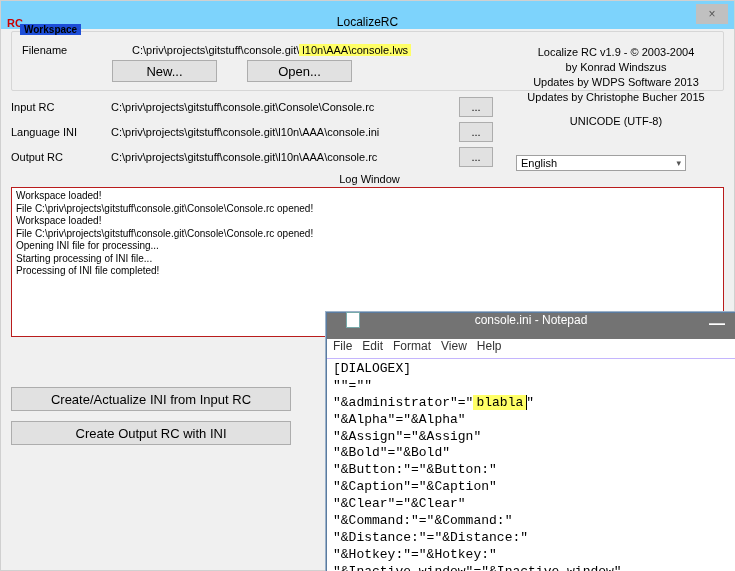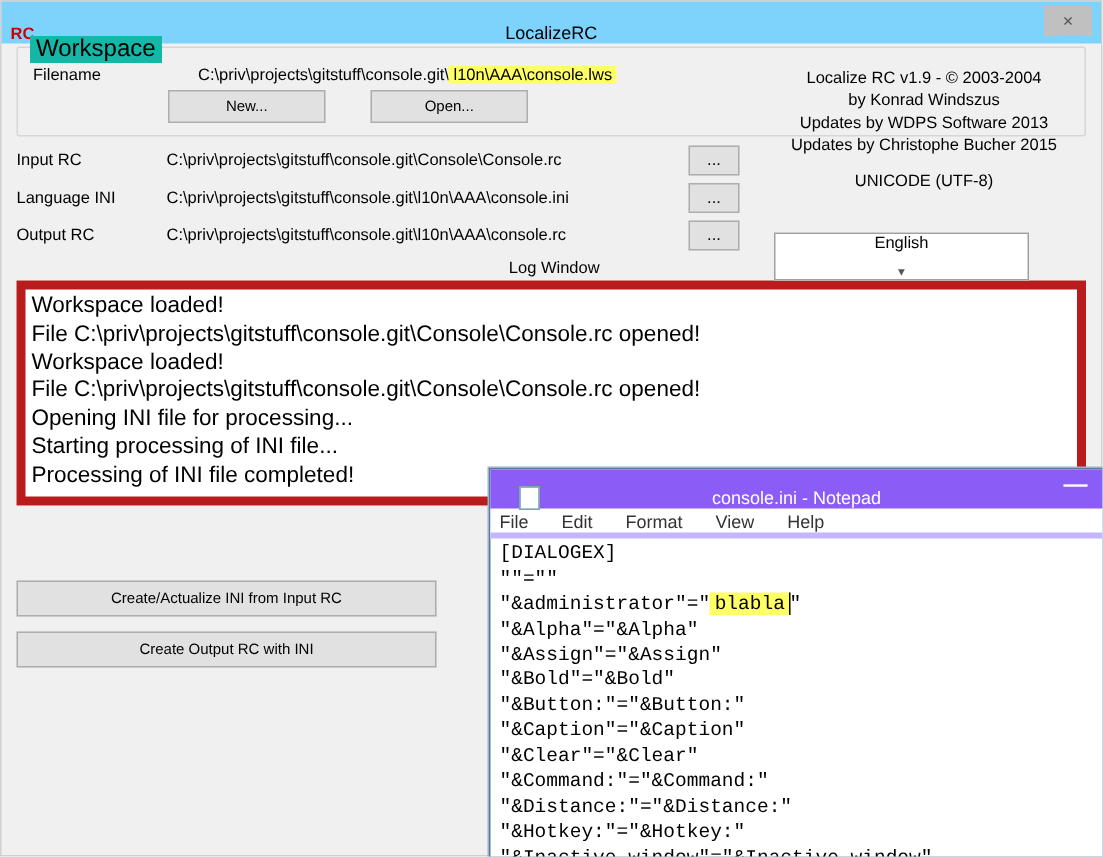--- a/index.html
+++ b/index.html
@@ -56,43 +56,44 @@
     margin: 2px 10px 6px 10px;
     border: 1px solid #d6d6d6;
     border-radius: 2px;
     padding: 12px 10px 8px 10px;
     position: relative;
   }
   .workspace-group .legend {
     position: absolute;
     top: -8px;
     left: 8px;
-    background: #14b8a6;
+    background: #1d4ed8;
     padding: 0 4px;
-    font-size: 16px;
+    font-size: 10px;
+    font-weight: bold;
   }
   .ws-row {
     display: flex;
     align-items: center;
     margin-bottom: 4px;
   }
   .ws-label { width: 110px; }
   .ws-value { flex: 0 0 260px; }
   .highlight {
     background: #ffff66;
     padding: 0 3px;
   }
   .btn {
     background: #e1e1e1;
     border: 1px solid #adadad;
     height: 22px;
     display: flex;
     align-items: center;
     justify-content: center;
-    font-size: 10px;
+    font-size: 13px;
     cursor: default;
   }
   .ws-buttons {
     display: flex;
     gap: 30px;
     margin-left: 90px;
     margin-top: 2px;
   }
   .ws-buttons .btn { width: 105px; }
   .about {
@@ -125,42 +126,41 @@
     justify-content: center;
   }
   .lang-box {
     position: absolute;
     right: 18px;
     top: 150px;
     width: 200px;
   }
   .lang-select {
     width: 170px;
-    height: 32px;
+    height: 16px;
     border: 1px solid #a0a0a0;
     background: #fff;
     margin-top: 4px;
     display: flex;
     align-items: center;
     justify-content: space-between;
     padding: 0 4px;
-    flex-direction: column;
   }
   .chev { font-size: 9px; color: #555; }
   .log-label {
     text-align: center;
     margin: 6px 0 2px 4px;
   }
   .log-window {
     margin: 0 10px;
     height: 150px;
     background: #fff;
-    border: 6px solid #b91c1c;
+    border: 1px solid #b91c1c;
     padding: 2px 4px;
-    font-size: 15px;
+    font-size: 10px;
     line-height: 1.25;
     white-space: pre;
     overflow: hidden;
   }
   .action-buttons {
     margin: 50px 10px 0 10px;
     width: 300px;
   }
   .action-buttons .btn {
     width: 280px;
@@ -184,24 +184,24 @@
     left: 325px;
     top: 311px;
     width: 410px;
     height: 260px;
     background: #fff;
     border: 1px solid #5a7ba0;
     box-shadow: 0 0 0 1px #9cb2c9;
   }
   .np-titlebar {
     height: 26px;
-    background: #8b5cf6;
+    background: #737373;
     color: #fff;
     display: flex;
-    align-items: flex-end;
+    align-items: flex-start;
     position: relative;
     padding-left: 12px;
   }
   .np-icon {
     width: 12px; height: 14px;
     background: #fff;
     margin-left: 8px;
     margin-right: 8px;
     outline: 1px solid #7aa;
   }
@@ -215,27 +215,26 @@
   .np-min {
     position: absolute;
     right: 10px;
     top: 2px;
     font-size: 16px;
     font-weight: bold;
   }
   .np-menu {
     height: 20px;
     background: #fff;
-    border-bottom: 4px solid #c4b5fd;
-    display: flex;
-    align-items: flex-end;
+    border-bottom: 1px solid #c4b5fd;
+    display: flex;
+    align-items: flex-start;
     padding-left: 6px;
     font-size: 12px;
     color: #333;
-    gap: 12px;
   }
   .np-menu span { margin-right: 10px; }
   .np-body {
     font-family: Consolas, "Courier New", monospace;
     font-size: 13px;
     padding: 2px 6px;
     line-height: 1.3;
     white-space: pre;
   }
   .cursor {

